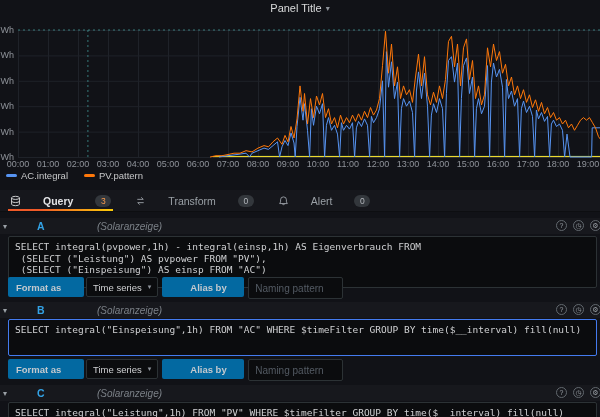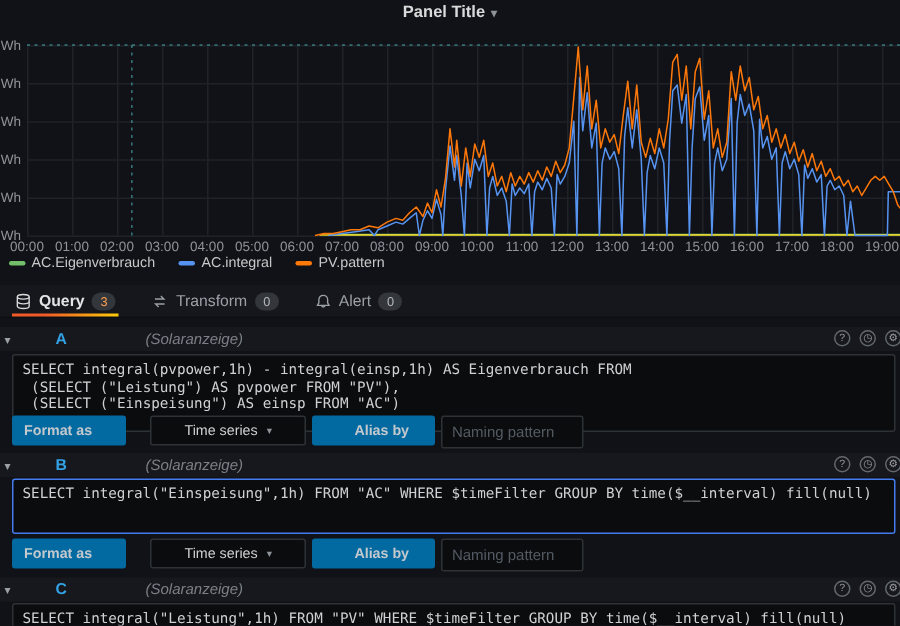--- a/index.html
+++ b/index.html
@@ -1,51 +1,51 @@
 <!DOCTYPE html>
 <html><head>
 <meta charset="utf-8">
 <style>
   * { margin:0; padding:0; box-sizing:border-box; }
   html,body { width:600px; height:417px; overflow:hidden; }
   body { background:#111217; font-family:"Liberation Sans",sans-serif; position:relative; color:#d8d9da; }
 
   
-  .title-row { position:absolute; top:0; left:0; right:0; height:16px; display:flex; align-items:center; justify-content:center; gap:4px; font-size:11px; color:#d9dadb;font-weight:bold; }
+  .title-row { position:absolute; top:0; left:0; right:0; height:16px; display:flex; align-items:center; justify-content:center; gap:4px; font-size:11px; color:#d9dadb; }
   .title-caret { color:#8e939a; font-size:8px; }
   #chart-svg { position:absolute; top:12px; left:0; }
   svg .grid { stroke:#1f2229; stroke-width:1; }
   svg .ann  { stroke:rgba(86,204,201,0.55); stroke-width:1; stroke-dasharray:2 3; }
   svg .tick { fill:#8f939a; font-size:9px; font-family:"Liberation Sans",sans-serif; }
   #legend { position:absolute; top:169px; left:6px; right:0; height:13px; display:flex; gap:16px; align-items:center; font-size:9.5px; color:#c7c8c9; }
   .legend-item { display:flex; align-items:center; gap:4px; cursor:pointer; }
   .swatch { width:11px; height:3px; border-radius:2px; display:inline-block; }
 
   
   .tabbar { position:absolute; top:190px; left:0; right:0; height:22px; background:#16171c; display:flex; align-items:stretch; gap:20px; padding-left:8px; border-bottom:1px solid #0d0e11; }
-  .tab { position:relative; display:flex; align-items:center; gap:5px; padding:0 2px; font-size:10.5px; color:#9aa0a6; cursor:pointer; }
+  .tab { position:relative; display:flex; align-items:center; gap:22px; padding:0 2px; font-size:10.5px; color:#9aa0a6; cursor:pointer; }
   .tab svg { stroke:#9aa0a6; }
   .tab.active { color:#e3e4e6; font-weight:bold; }
   .tab.active svg { stroke:#d8d9da; }
   .tab.active::after { content:''; position:absolute; left:0; right:0; bottom:0; height:2px; background:linear-gradient(90deg,#f05a28 30%,#fbca0a 99%); }
   .badge { background:#33373c; border-radius:7px; min-width:16px; height:12px; padding:0 4px; font-size:8.5px; font-weight:normal; display:flex; align-items:center; justify-content:center; color:#b5b8bd; }
   .tab.active .badge { color:#ff9d4d; }
 
   
   .q-header { position:absolute; left:0; right:0; height:16px; background:#17181d; display:flex; align-items:center; font-size:10px; }
   .q-caret { position:absolute; left:3px; color:#9aa0a6; font-size:8px; cursor:pointer; }
   .q-letter { position:absolute; left:37px; color:#33a2e5; font-weight:bold; font-size:10.5px; cursor:pointer; }
   .q-ds { position:absolute; left:97px; color:#7b8087; font-style:italic; font-size:10px; }
   .q-icons { position:absolute; left:556px; top:2px; display:flex; gap:6px; }
   .circle-icon { width:11px; height:11px; border:1px solid #62686e; border-radius:50%; color:#9aa0a6; font-size:7px; line-height:9px; display:flex; align-items:center; justify-content:center; cursor:pointer; }
   .sql-box { position:absolute; left:8px; right:3px; background:#0b0c0e; border:1px solid #2c3235; border-radius:2px; padding:4px 6px; font-family:"DejaVu Sans Mono",monospace; font-size:9.5px; line-height:11.5px; color:#d0d1d3; white-space:pre-wrap; cursor:text; }
   .query-card.focused .sql-box { border-color:#447bef; }
   .opt-row { position:absolute; left:8px; right:0; height:20px; display:flex; font-size:9.5px; }
   .opt-label { background:#0369a1; color:#c4c9ce; font-weight:bold; display:flex; align-items:center; padding:0 8px; border-radius:2px; }
-  .opt-dd { background:#0b0c0e; border:1px solid #2c3235; border-radius:2px; color:#d0d1d3; display:flex; align-items:center; gap:6px; padding:0 22px; margin-left:16px; cursor:pointer; }
+  .opt-dd { background:#0b0c0e; border:1px solid #2c3235; border-radius:2px; color:#d0d1d3; display:flex; align-items:center; gap:6px; padding:0 6px; margin-left:2px; cursor:pointer; }
   .opt-dd .dd-caret { color:#8e939a; font-size:7px; }
   .opt-input { background:#0b0c0e; border:1px solid #2c3235; border-radius:2px; color:#d0d1d3; font-size:10px; padding:10px 6px; margin-left:4px; width:95px; font-family:"Liberation Sans",sans-serif; }
   .opt-input::placeholder { color:#545b64; }
   .w-format { width:76px; }
   .w-alias { width:82px; margin-left:4px;padding-left:28px; }
 </style>
 </head>
 <body>
 
 <div class="title-row">
@@ -108,24 +108,20 @@
     <text x="14" y="21" text-anchor="end" class="tick">100 Wh</text>
     <line x1="18" y1="18" x2="600" y2="18" class="ann"></line>
     <line x1="87.9" y1="18" x2="87.9" y2="145" class="ann"></line>
     <polyline points="219.0,144.4 603.0,144.4" fill="none" stroke="#73bf69" stroke-width="1" stroke-linejoin="round"></polyline>
     <polyline points="213.0,144.6 603.0,144.6" fill="none" stroke="#fade2a" stroke-width="1" stroke-linejoin="round"></polyline>
     <polyline points="219.0,145.0 228.0,143.7 237.0,142.5 246.0,141.2 249.6,145.0 252.0,141.2 258.0,138.7 264.0,136.1 268.5,137.4 273.0,133.6 277.5,129.8 279.6,145.0 282.0,134.8 285.0,128.5 288.0,133.6 291.0,120.9 294.0,131.0 295.2,145.0 297.0,114.5 300.0,85.3 303.0,108.2 304.5,91.7 307.5,118.3 309.6,145.0 311.4,96.7 313.5,113.3 316.5,94.2 319.5,101.8 322.5,91.7 324.6,145.0 326.4,113.3 328.5,105.6 331.5,118.3 334.5,113.3 337.5,122.1 339.6,145.0 341.4,110.7 343.5,118.3 346.5,113.3 349.5,117.1 352.5,110.7 354.6,145.0 356.4,115.8 358.5,109.4 361.5,114.5 364.5,106.9 367.5,113.3 369.6,145.0 371.4,104.4 373.5,110.7 376.5,105.6 379.5,96.7 382.5,68.8 384.6,145.0 386.4,39.6 388.5,75.2 391.5,49.8 394.5,86.6 397.5,70.1 399.6,145.0 401.4,96.7 403.5,86.6 406.5,94.2 409.5,89.1 412.5,100.5 414.6,145.0 416.4,79.0 418.5,59.9 421.5,86.6 424.5,61.2 427.5,94.2 429.6,145.0 431.4,103.1 433.5,91.7 436.5,100.5 439.5,86.6 442.5,96.7 444.6,145.0 446.4,81.5 448.5,48.5 451.5,44.7 454.5,70.1 457.5,51.0 459.6,145.0 461.4,86.6 463.5,53.6 466.5,45.9 469.5,81.5 472.5,65.0 474.6,145.0 476.4,96.7 478.5,86.6 481.5,101.8 484.5,94.2 487.5,53.6 489.6,145.0 491.4,70.1 493.5,51.0 496.5,65.0 499.5,57.4 502.5,75.2 504.6,145.0 506.4,67.5 508.5,86.6 511.5,79.0 514.5,94.2 517.5,86.6 519.6,145.0 521.4,96.7 523.5,89.1 526.5,100.5 529.5,94.2 532.5,104.4 534.6,145.0 536.4,98.0 538.5,106.9 541.5,100.5 544.5,109.4 547.5,104.4 549.6,145.0 551.4,112.0 553.5,108.2 556.5,114.5 559.5,112.0 562.5,118.3 564.6,145.0 567.0,122.1 570.0,145.0 591.6,145.0 592.2,115.8 601.5,115.8 602.1,145.0" fill="none" stroke="#5794f2" stroke-width="1" stroke-linejoin="round"></polyline>
     <polyline points="210.0,145.0 216.0,143.7 222.0,143.7 228.0,142.5 234.0,141.2 240.0,141.2 246.0,138.7 252.0,139.9 258.0,136.1 264.0,133.6 268.5,134.8 273.0,129.8 277.5,126.0 282.0,132.3 285.0,123.4 288.0,129.8 291.0,114.5 294.0,126.0 297.0,106.9 300.0,73.9 303.0,99.3 304.5,81.5 307.5,112.0 310.5,86.6 313.5,105.6 316.5,84.0 319.5,92.9 322.5,81.5 325.5,105.6 328.5,96.7 331.5,112.0 334.5,105.6 337.5,115.8 340.5,103.1 343.5,112.0 346.5,105.6 349.5,110.7 352.5,103.1 355.5,109.4 358.5,101.8 361.5,108.2 364.5,99.3 367.5,105.6 370.5,95.5 373.5,103.1 376.5,98.0 379.5,86.6 382.5,53.6 385.5,19.3 388.5,61.2 391.5,32.0 394.5,73.9 397.5,54.8 400.5,86.6 403.5,73.9 406.5,82.8 409.5,77.7 412.5,90.4 415.5,65.0 418.5,42.1 421.5,73.9 424.5,44.7 427.5,82.8 430.5,92.9 433.5,80.2 436.5,90.4 439.5,73.9 442.5,86.6 445.5,67.5 448.5,29.4 451.5,24.3 454.5,54.8 457.5,32.0 460.5,73.9 463.5,35.8 466.5,26.9 469.5,67.5 472.5,48.5 475.5,86.6 478.5,73.9 481.5,92.9 484.5,82.8 487.5,35.8 490.5,54.8 493.5,32.0 496.5,48.5 499.5,39.6 502.5,61.2 505.5,52.3 508.5,73.9 511.5,65.0 514.5,82.8 517.5,73.9 520.5,86.6 523.5,77.7 526.5,90.4 529.5,82.8 532.5,95.5 535.5,87.8 538.5,99.3 541.5,90.4 544.5,101.8 547.5,95.5 550.5,105.6 553.5,100.5 556.5,108.2 559.5,105.6 562.5,112.0 565.5,108.2 568.5,115.8 571.5,112.0 574.5,118.3 577.5,113.3 580.5,108.2 583.5,105.6 586.5,108.2 589.5,105.6 592.5,110.7 595.5,115.8 598.5,124.7 601.5,128.5 603.0,131.0" fill="none" stroke="#ff780a" stroke-width="1" stroke-linejoin="round"></polyline>
   </svg>
 <div id="legend">
     <span class="legend-item">
-      <span class="swatch" style="background: rgb(115, 191, 105);"></span>
-      <span>AC.Eigenverbrauch</span>
-    </span>
-    <span class="legend-item">
       <span class="swatch" style="background: rgb(87, 148, 242);"></span>
       <span>AC.integral</span>
     </span>
     <span class="legend-item">
       <span class="swatch" style="background: rgb(255, 120, 10);"></span>
       <span>PV.pattern</span>
     </span>
   </div>
 
 <div class="tabbar">

